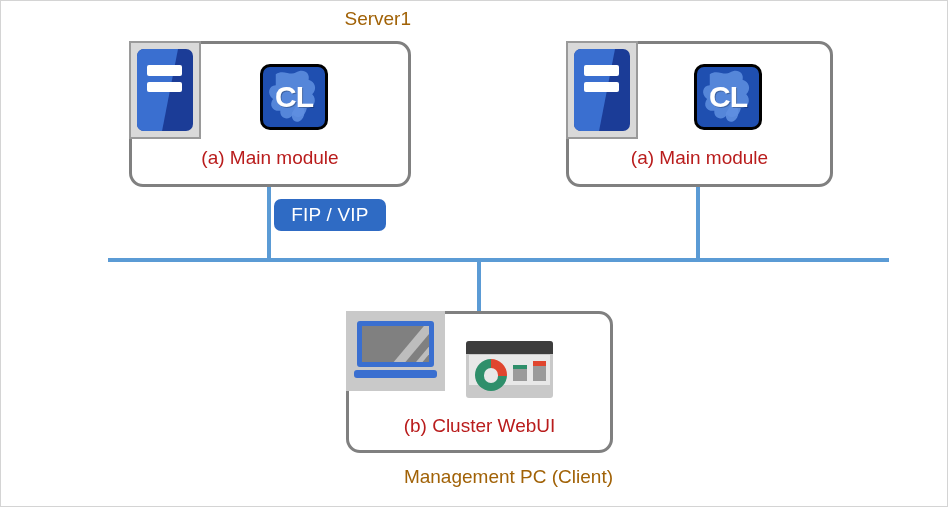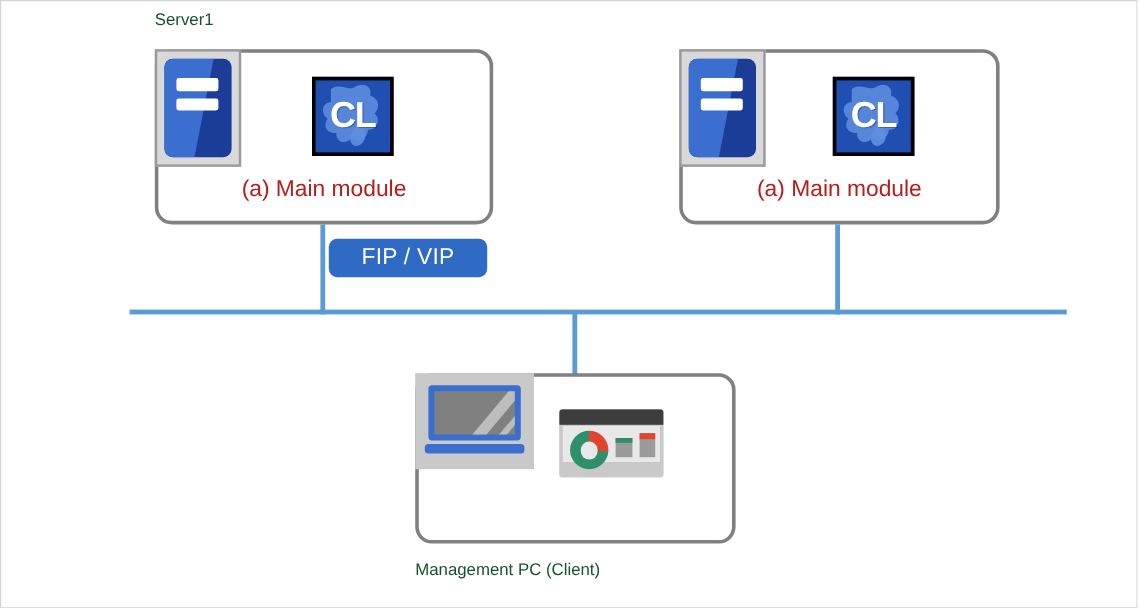--- a/index.html
+++ b/index.html
@@ -27,24 +27,24 @@
   .caption {
     position: absolute;
     font-size: 19px;
     color: #b91c1c;
     white-space: nowrap;
     text-align: center;
     line-height: 1;
   }
   .node-title {
     position: absolute;
-    font-size: 14px;
-    color: #14532d;
+    font-size: 19px;
+    color: #a16207;
     white-space: nowrap;
-    text-align: left;
+    text-align: right;
     line-height: 1;
   }
 
   
   .node-box {
     position: absolute;
     box-sizing: border-box;
     border: 3px solid #808080;
     border-radius: 14px;
     background: #ffffff;
@@ -104,21 +104,21 @@
     border-radius: 2px;
   }
   .server-icon .bar.b1 { top: 20%; }
   .server-icon .bar.b2 { top: 40%; }
 
   
   .cl-icon {
     position: absolute;
     box-sizing: border-box;
     border: 3px solid #000000;
-    border-radius: 0;
+    border-radius: 10px;
     background: #1f4fb0;
     overflow: hidden;
   }
   .cl-icon .splash {
     position: absolute;
     inset: 0;
   }
   .cl-icon .cl-text {
     position: absolute;
     inset: 0;
@@ -295,21 +295,21 @@
   </div>
 
   <div class="bus-line" style="left:266px; top:186px; width:4px; height:75px;"></div>
 
   <div class="bus-line" style="left:695px; top:186px; width:4px; height:75px;"></div>
 
   <div class="bus-line" style="left:107px; top:257px; width:781px; height:4px;"></div>
 
   <div class="bus-line" style="left:476px; top:260px; width:4px; height:51px;"></div>
 
-  <div class="pill" style="left:273px; top:198px; width:132px; height:32px;text-align:right;">FIP / VIP</div>
+  <div class="pill" style="left:273px; top:198px; width:112px; height:32px;text-align:right;">FIP / VIP</div>
 
   <div class="node-box" style="left:345px; top:310px; width:267px; height:142px;">
 
     <div class="laptop-icon" style="left:-3px; top:-3px; width:99px; height:80px;">
       <div class="screen-frame">
         <div class="glare1"></div>
         <div class="glare2"></div>
       </div>
       <div class="base"></div>
     </div>
@@ -323,17 +323,18 @@
         <div class="donut"></div>
         <div class="minibar m1">
             <div class="cap"></div>
           </div>
         <div class="minibar m2">
             <div class="cap"></div>
           </div>
       </div>
     </div>
 
+    <div class="caption" style="left:0px; top:102px; width:261px;">(b) Cluster WebUI</div>
   </div>
 
   <div class="node-title" style="left:345px; top:466px; width:267px;">Management PC (Client)</div>
 
 </div>
 
 </body></html>

